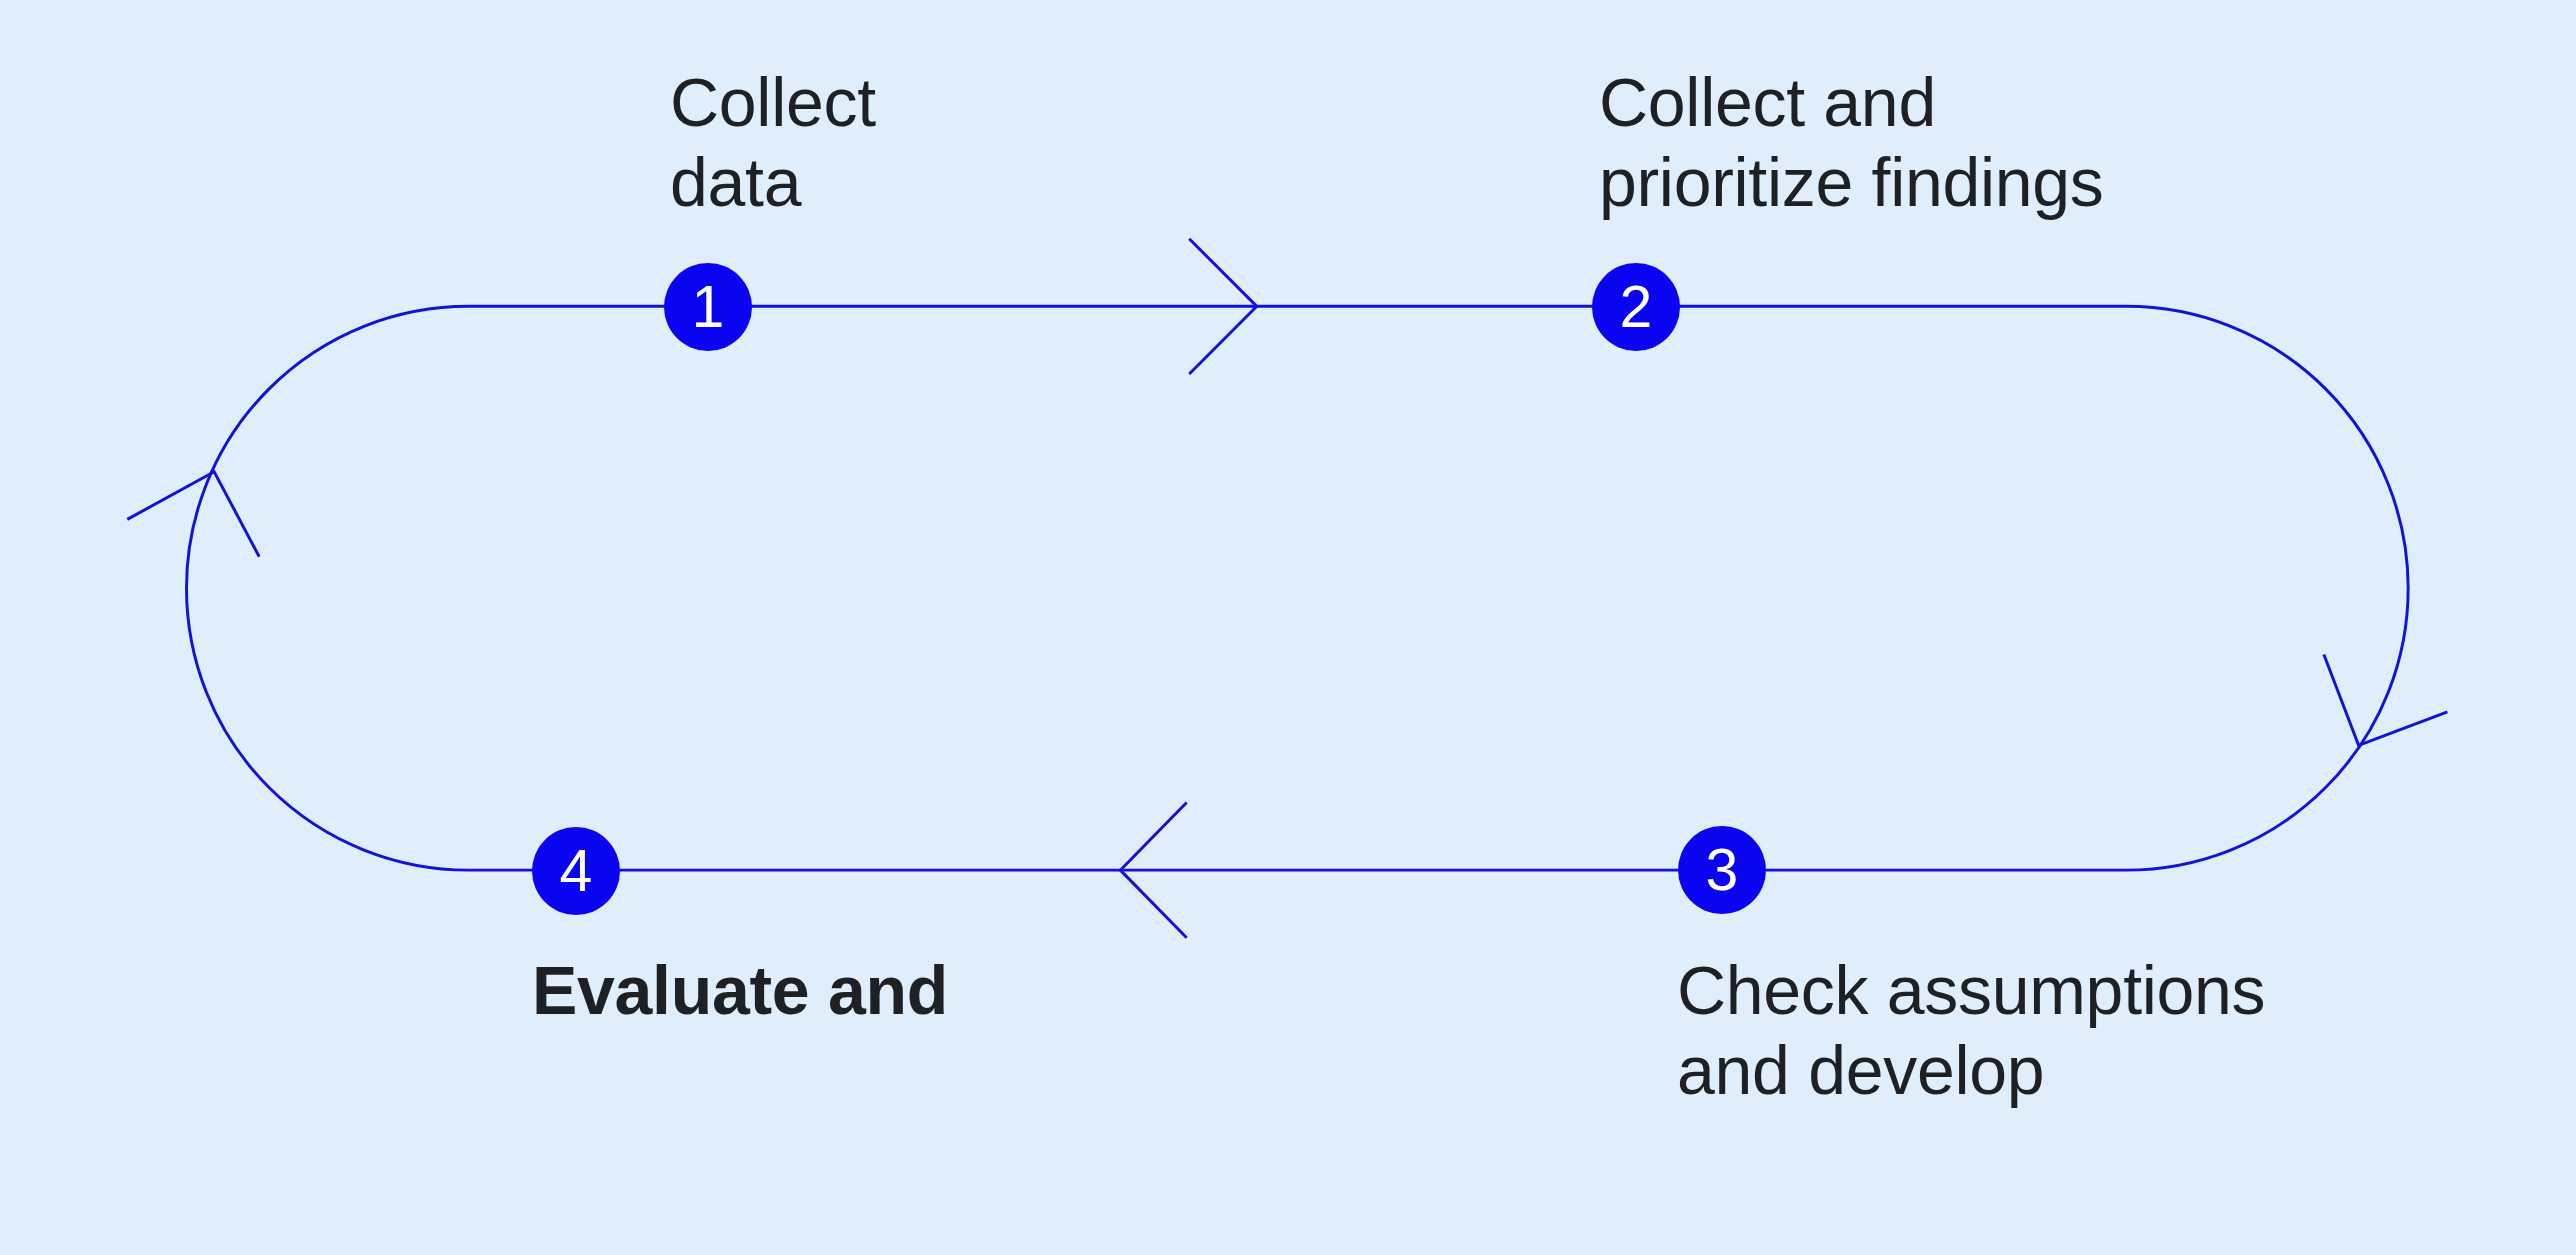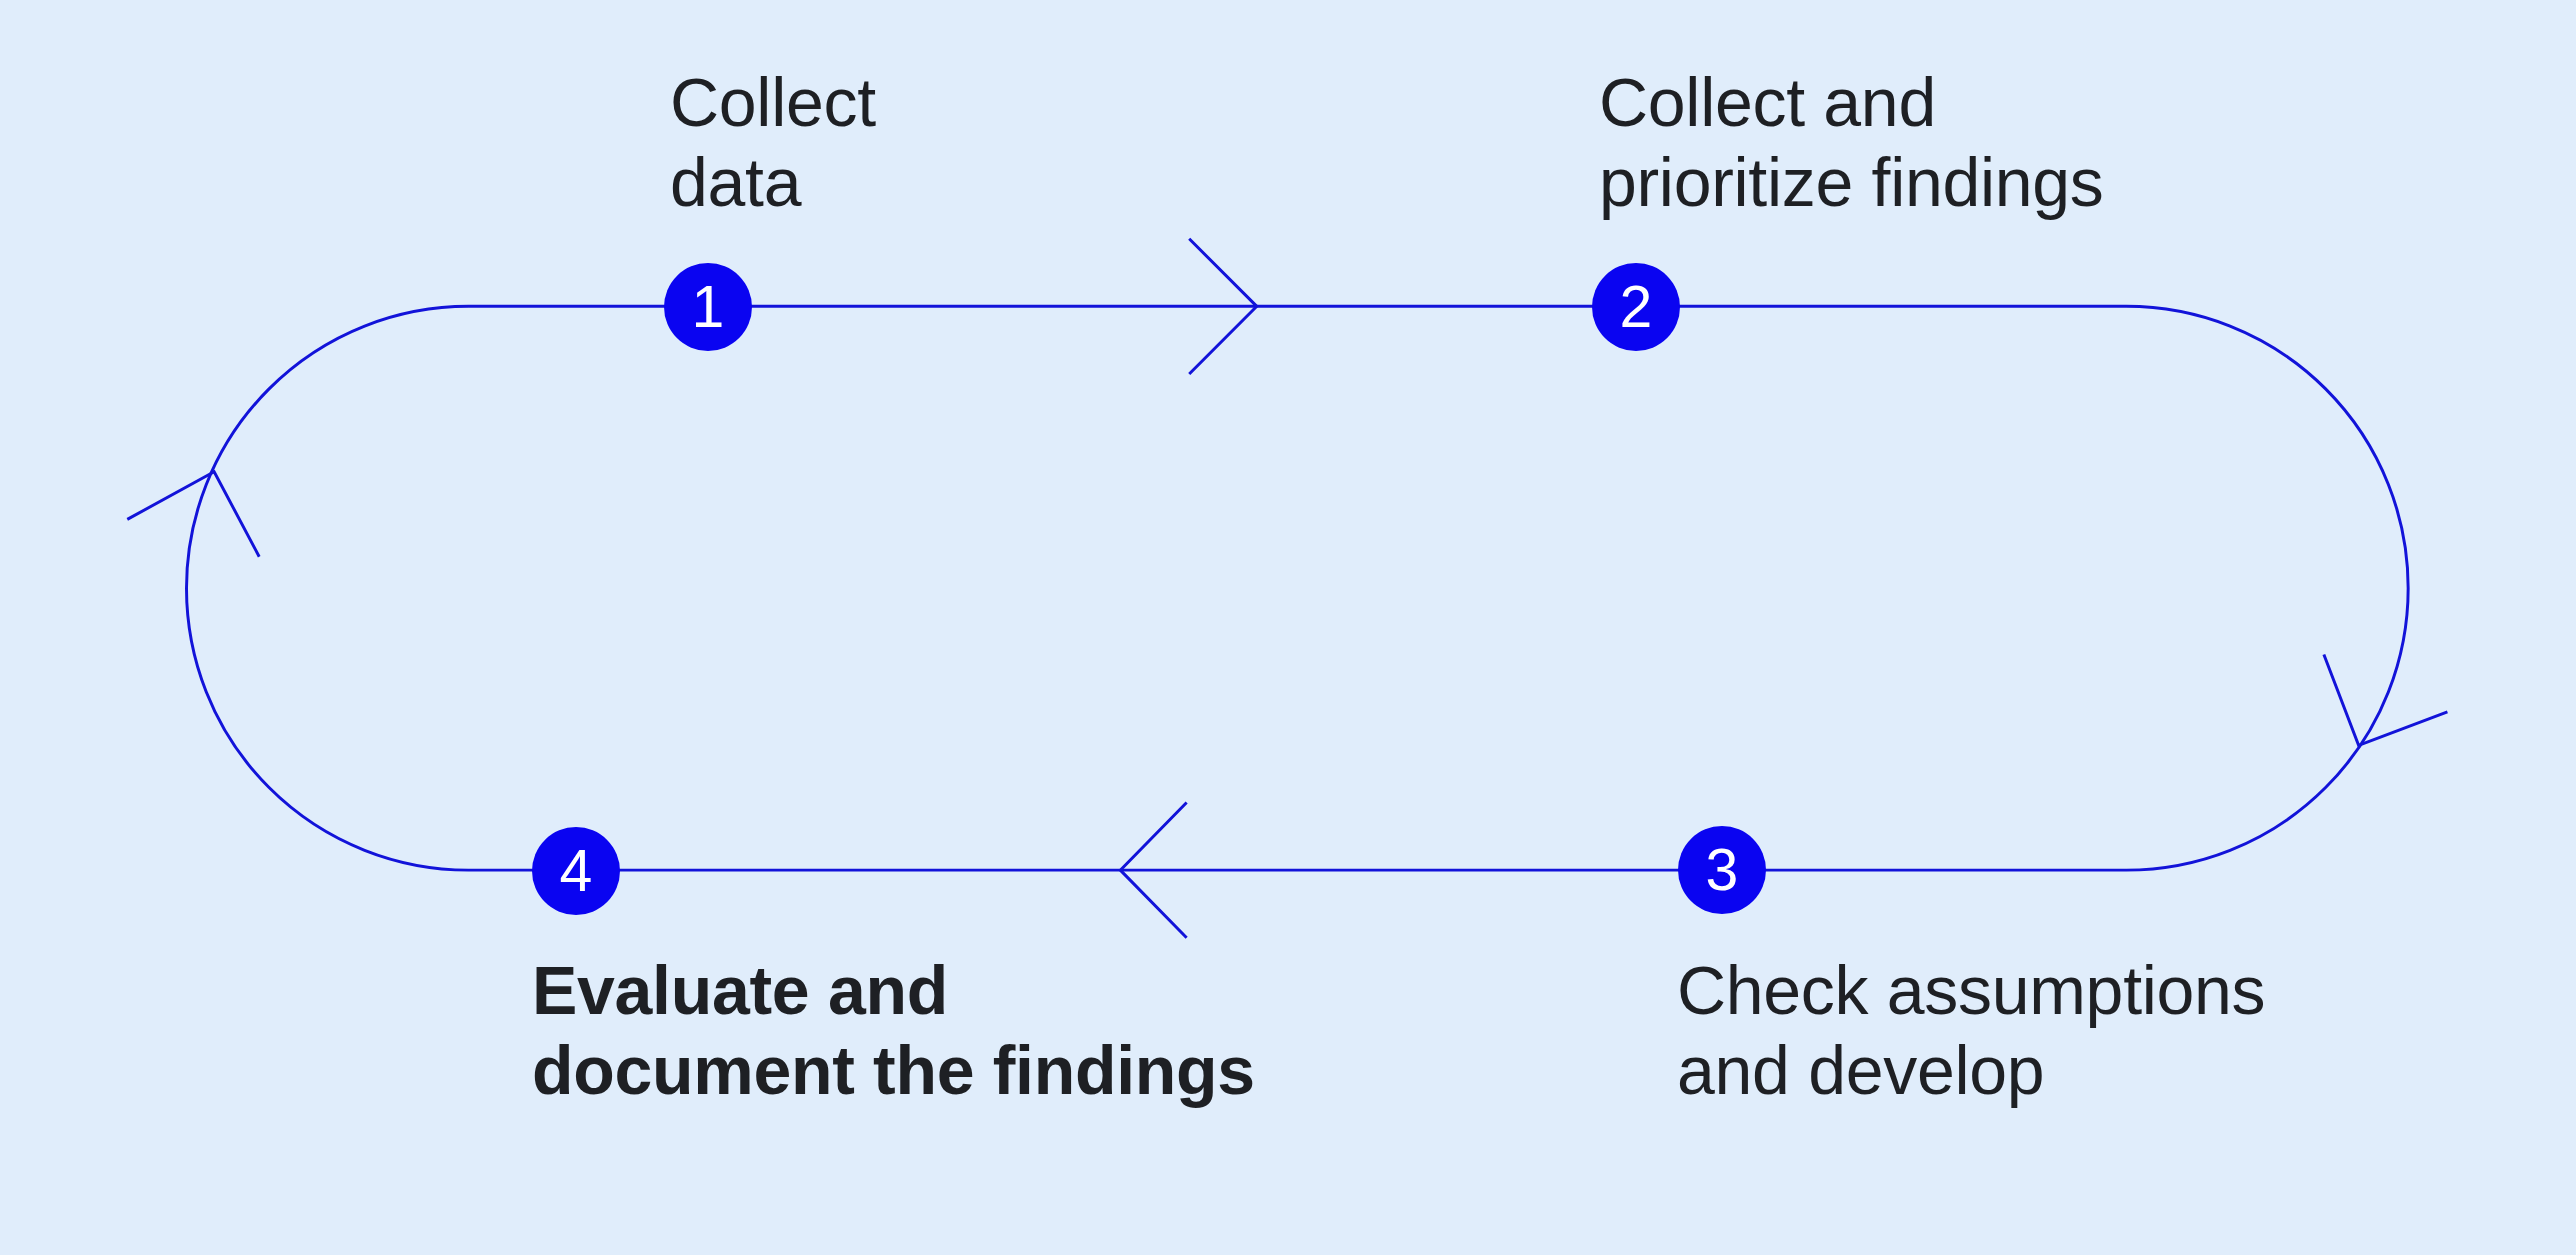--- a/index.html
+++ b/index.html
@@ -97,17 +97,16 @@
   <div class="label l2">
     <span>Collect and</span>
     <span>prioritize findings</span>
   </div>
   <div class="label l3">
     <span>Check assumptions</span>
     <span>and develop</span>
   </div>
   <div class="label l4">
     <span>Evaluate and</span>
-    <span>document the findings</span>
   </div>
 
 </div>
 
 
 </body></html>

